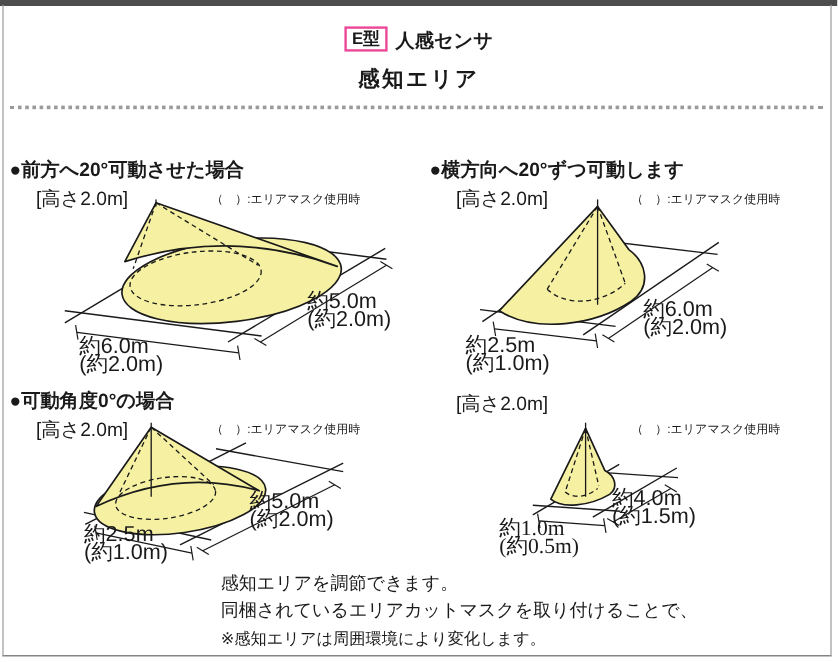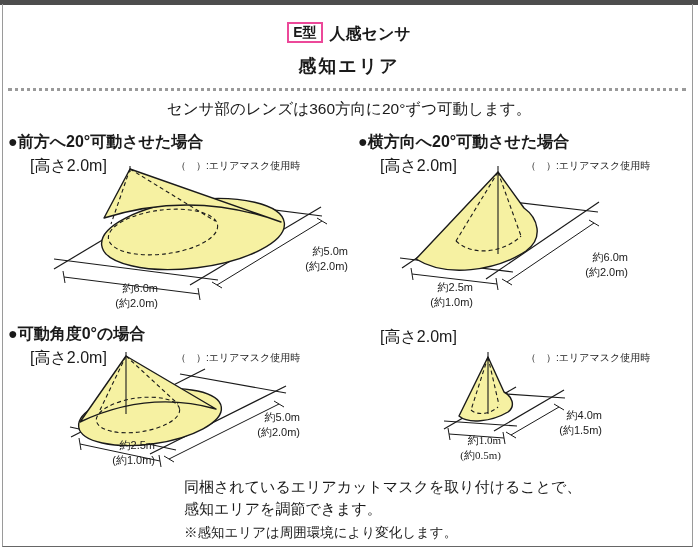--- a/index.html
+++ b/index.html
@@ -17,45 +17,44 @@
   .type-badge{display:inline-block;border:2px solid #ec4899;padding:0 4px;font-size:14px;
     line-height:17px;vertical-align:2px;margin-right:7px;}
   .title{font-size:18px;font-weight:bold;letter-spacing:2px;margin-top:9px;}
   .dotted-sep{position:absolute;top:88px;left:8px;width:678px;border-top:3px dotted #9a9a9a;}
   .intro{position:absolute;top:99px;left:0;width:698px;text-align:center;font-size:15.5px;}
   .quad{position:absolute;}
   .q-heading{font-size:16px;font-weight:bold;white-space:nowrap;}
   .q-height{font-size:16px;font-weight:normal;margin-left:22px;margin-top:3px;}
   .q-note{position:absolute;left:168px;top:27px;font-size:10px;white-space:nowrap;}
   .diagram{position:absolute;}
-  .dim{position:absolute;font-size:11px;line-height:15px;text-align:right;white-space:nowrap;}
+  .dim{position:absolute;font-size:18px;line-height:15px;text-align:left;white-space:nowrap;}
   .footer-label{position:absolute;left:12px;top:474px;font-size:19px;font-weight:bold;}
   .footer-body{position:absolute;left:184px;top:476px;font-size:15px;line-height:22px;}
-  .footer-note{font-size:13.5px;margin-top:2px;font-family:Liberation Serif, serif;}
+  .footer-note{font-size:13.5px;margin-top:2px;}
   svg .ground{stroke:var(--line,#1a1a1a);stroke-width:1.2;fill:none;}
   svg .cone{fill:var(--cone-fill,#F6F1A2);stroke:var(--line,#1a1a1a);stroke-width:1.4;stroke-linejoin:round;}
   svg .maskline{fill:none;stroke:var(--line,#1a1a1a);stroke-width:1.1;stroke-dasharray:4 3;}
   svg .axis{stroke:var(--line,#1a1a1a);stroke-width:1.1;fill:none;}
   svg .dimline{stroke:var(--line,#1a1a1a);stroke-width:1;fill:none;}
 </style>
 </head>
 <body>
 
 <div class="page">
   <div class="topbar"></div>
 
   <div class="header">
     <div class="badge-row">
       <span class="type-badge">E型</span><span>人感センサ</span>
     </div>
     <div class="title">感知エリア</div>
   </div>
 
   <div class="dotted-sep"></div>
-  <div class="intro">センサ部のレンズは360方向に20°ずつ可動します。</div>
 
   <div class="quad" style="left:8px;top:132px;width:344px;height:188px;">
     <div class="q-heading">●前方へ20°可動させた場合</div>
     <div class="q-height">[高さ2.0m]</div>
     <div class="q-note">（　）:エリアマスク使用時</div>
     <svg class="diagram" style="left:30px;top:34px;" width="312" height="152" viewBox="0 0 312 152">
       <line class="ground" x1="16" y1="93" x2="180" y2="114"></line>
       <line class="ground" x1="152" y1="119" x2="283" y2="41"></line>
       <line class="ground" x1="284" y1="50" x2="120" y2="29"></line>
       <line class="ground" x1="148" y1="24" x2="16" y2="103"></line>
@@ -80,21 +79,21 @@
       <div>約5.0m</div>
       <div>(約2.0m)</div>
     </div>
     <div class="dim" style="left:58px;top:149px;width:92px;">
       <div>約6.0m</div>
       <div>(約2.0m)</div>
     </div>
   </div>
 
   <div class="quad" style="left:358px;top:132px;width:336px;height:188px;">
-    <div class="q-heading">●横方向へ20°可動させた場合</div>
+    <div class="q-heading">●横方向へ20°ずつ可動します</div>
     <div class="q-height">[高さ2.0m]</div>
     <div class="q-note">（　）:エリアマスク使用時</div>
     <svg class="diagram" style="left:28px;top:34px;" width="312" height="152" viewBox="0 0 312 152">
       <line class="ground" x1="14" y1="92" x2="127" y2="106"></line>
       <line class="ground" x1="100" y1="113" x2="213" y2="36"></line>
       <line class="ground" x1="212" y1="46" x2="102" y2="33"></line>
       <line class="ground" x1="127" y1="27" x2="16" y2="102"></line>
       <path class="cone" d="M112,6 L30,93 C60,112 110,105 140,85 C158,72 152,52 138,42 Z"></path>
       <path class="axis" d="M112,6 L112,88"></path>
       <path class="maskline" d="M112,6 L70,75"></path>
@@ -188,19 +187,19 @@
       <div>約4.0m</div>
       <div>(約1.5m)</div>
     </div>
     <div class="dim" style="left:58px;top:109px;width:85px;font-family:Liberation Serif, serif;">
       <div>約1.0m</div>
       <div>(約0.5m)</div>
     </div>
   </div>
 
   <div class="footer-body">
+    <div>感知エリアを調節できます。</div>
     <div>同梱されているエリアカットマスクを取り付けることで、</div>
-    <div>感知エリアを調節できます。</div>
     <div class="footer-note">※感知エリアは周囲環境により変化します。</div>
   </div>
 
   <div class="frame"></div>
 </div>
 
 </body></html>

